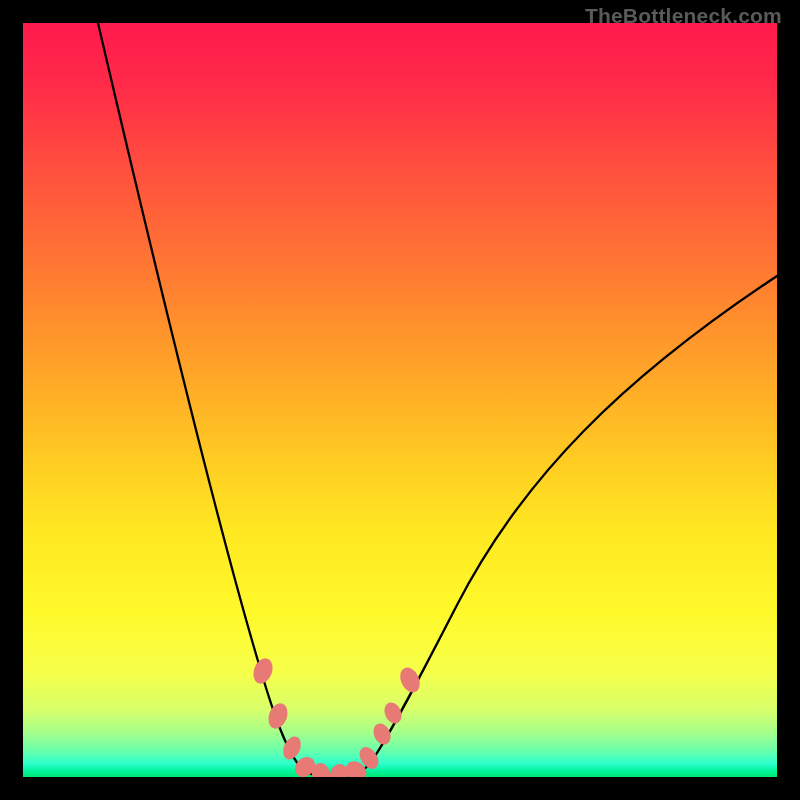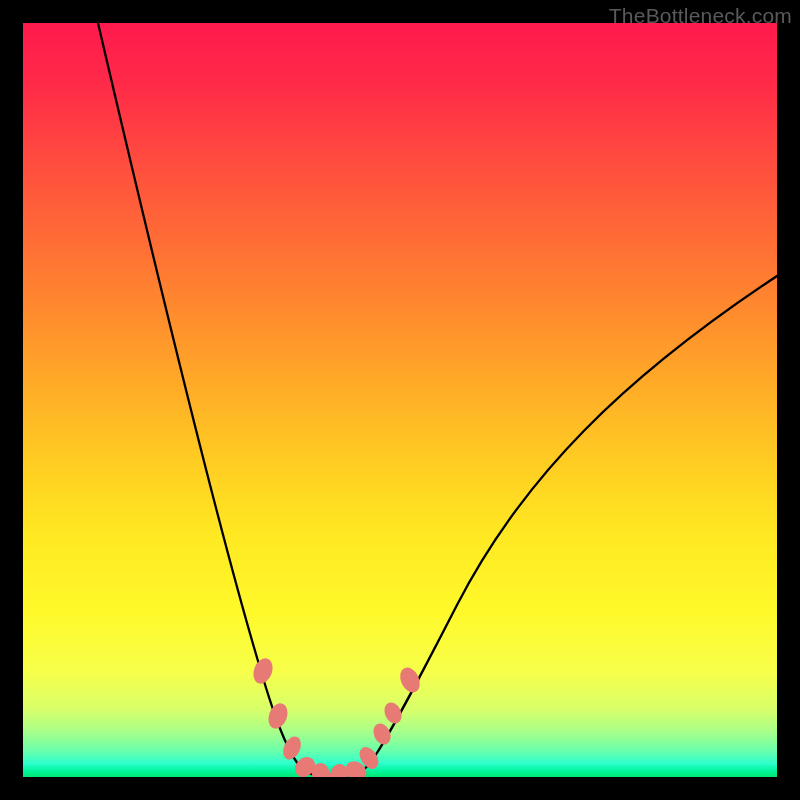--- a/index.html
+++ b/index.html
@@ -41,24 +41,24 @@
       #a8ff8a 94%,
       #6affab 96.5%,
       #2effcc 98.2%,
       #00f59b 99.2%,
       #00e673 100%
     );
   }
   .watermark {
     position: absolute;
     top: 4px;
-    right: 8px;
+    right: 18px;
     color: #5a5a5a;
     font-size: 21px;
-    font-weight: 400;
+    font-weight: 700;
     letter-spacing: 0.2px;
     z-index: 30;
   }
   svg.curves {
     position: absolute;
     left: 0;
     top: 0;
     width: 100%;
     height: 100%;
     z-index: 20;

